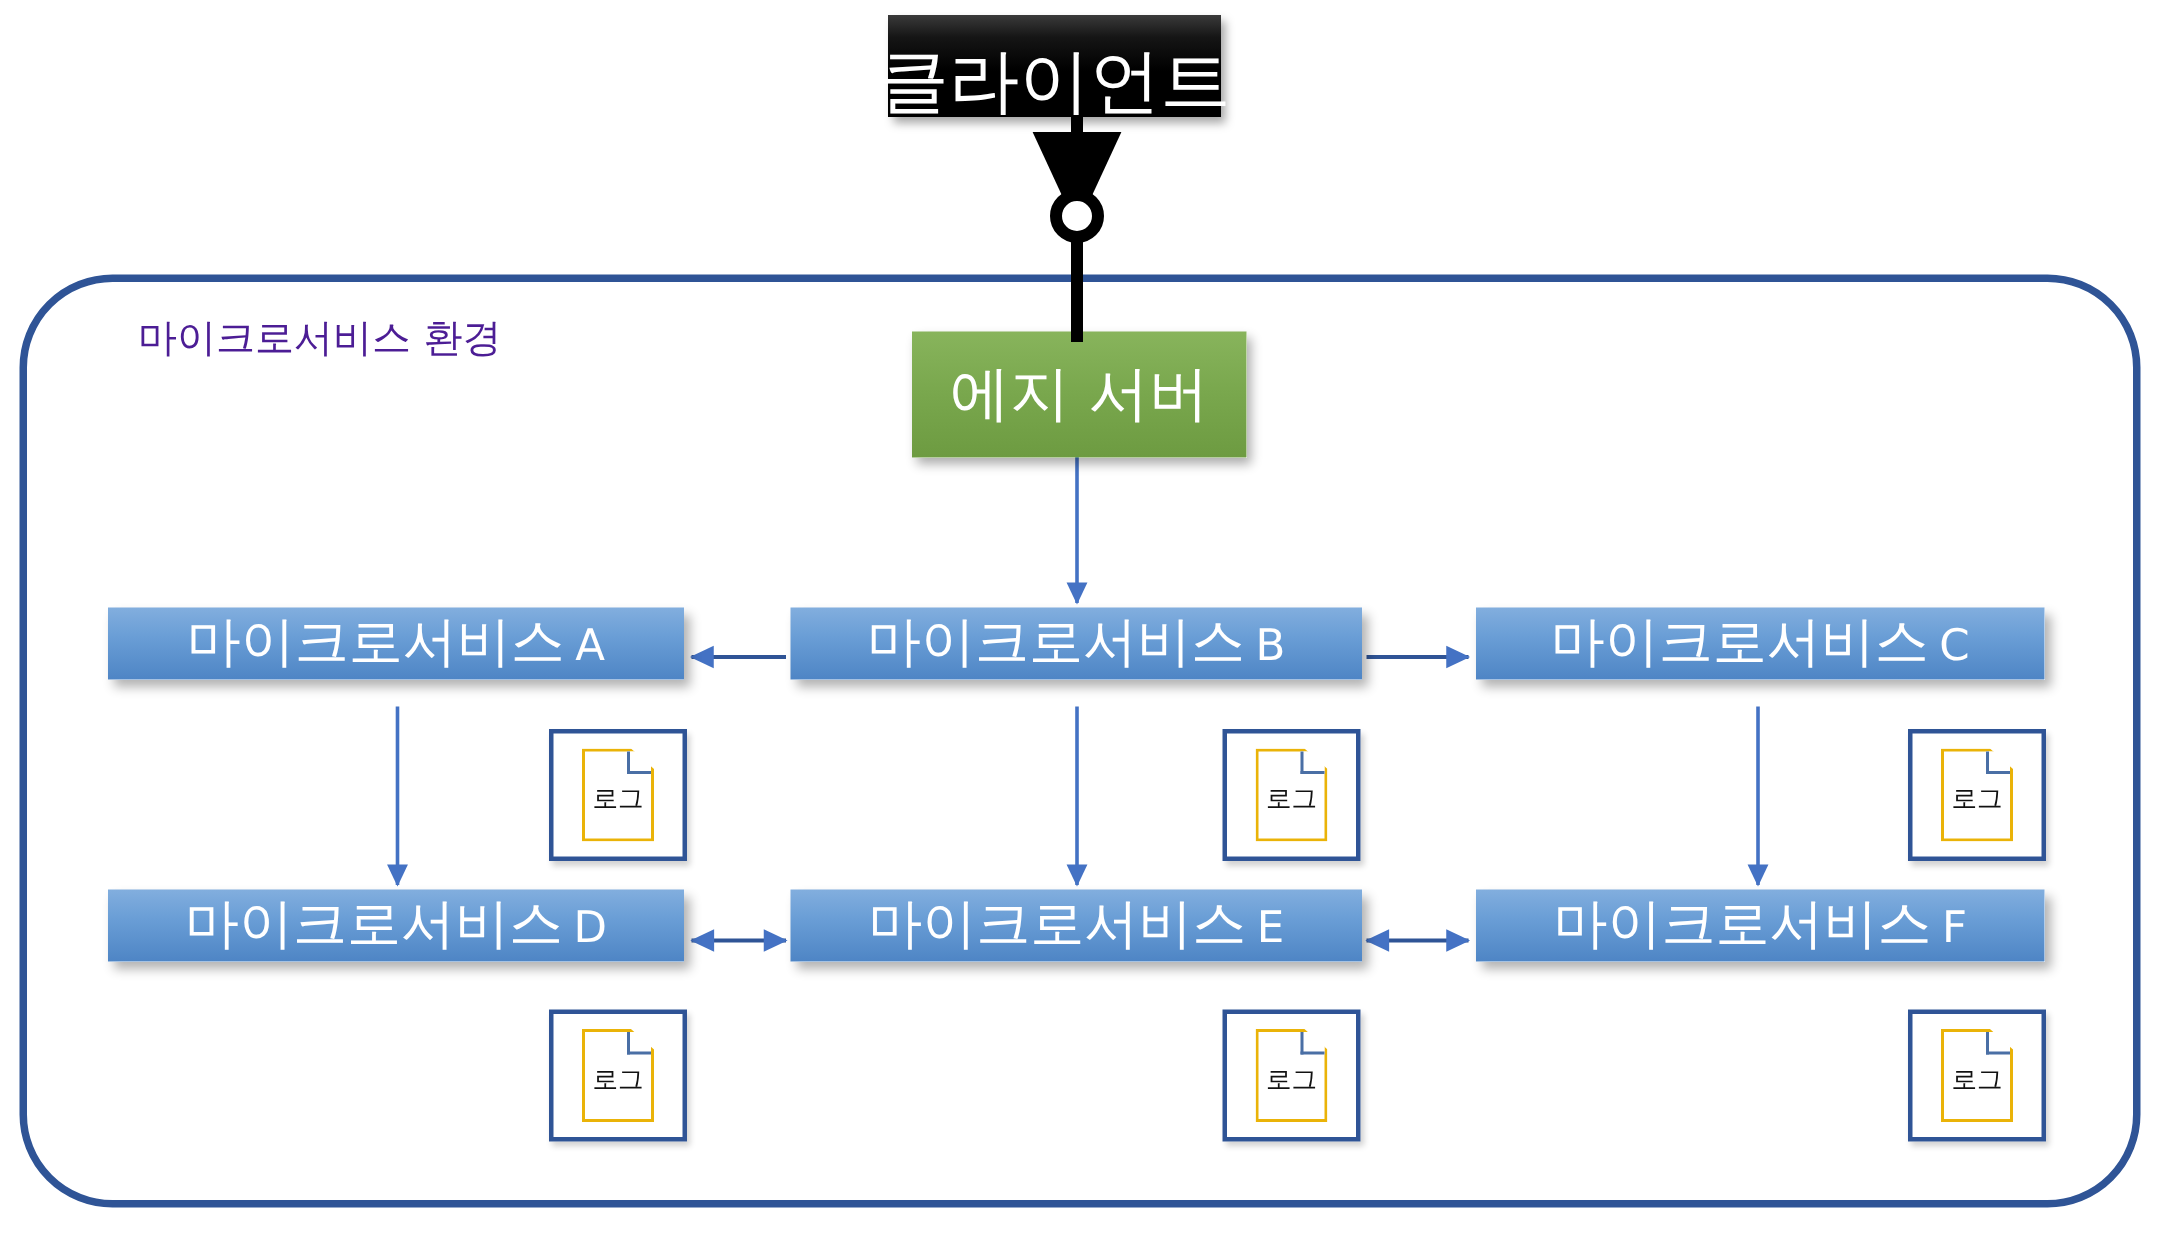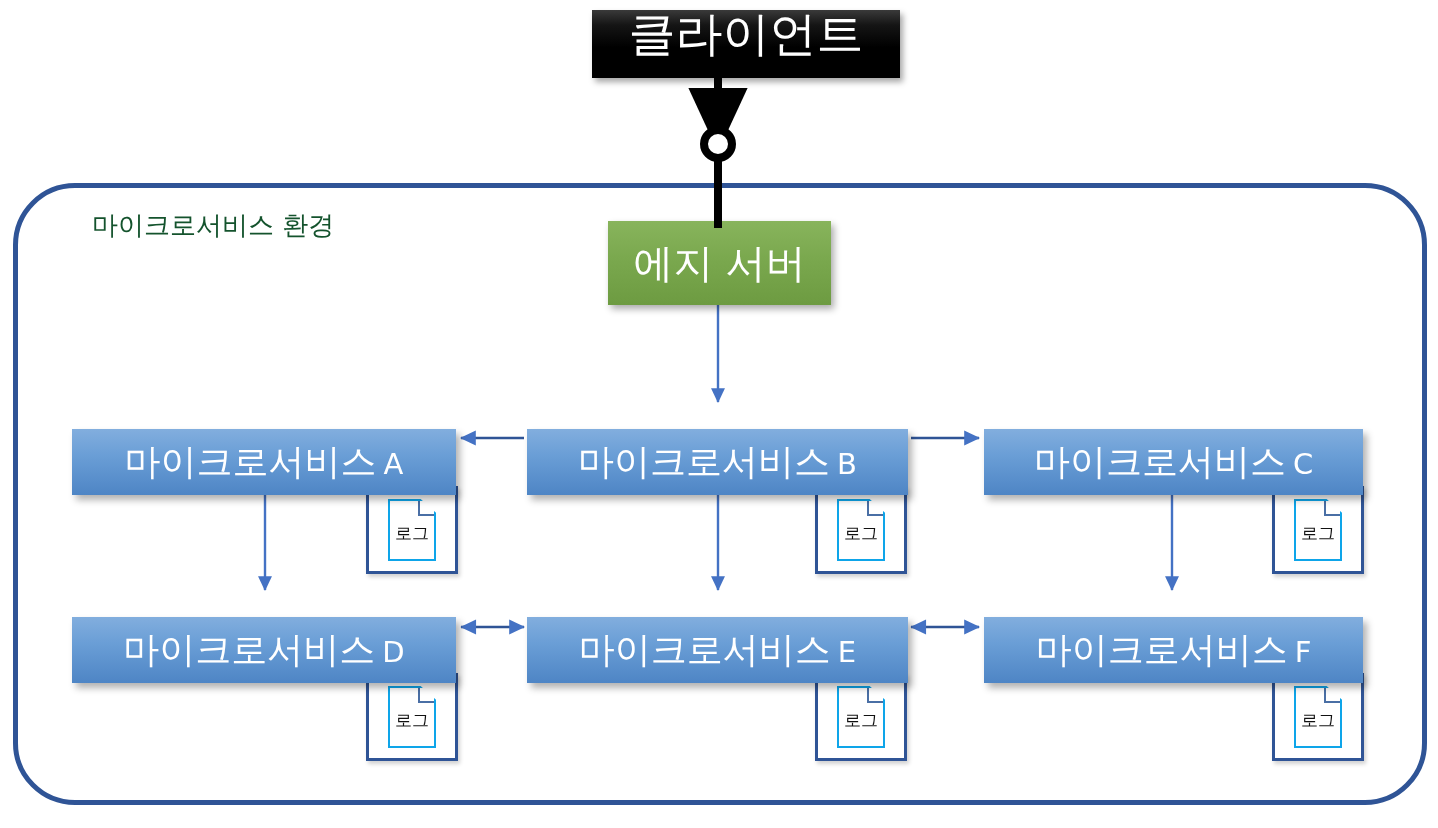--- a/index.html
+++ b/index.html
@@ -16,27 +16,27 @@
     height: 828px;
     background: #ffffff;
     overflow: hidden;
   }
 
   
   .client-box {
     position: absolute;
     left: 592px;
     top: 10px;
-    width: 308px;
+    width: 222px;
     height: 68px;
     background: linear-gradient(to bottom,
         #3a3a3a 0%, #151515 22%, #000000 55%, #000000 100%);
     box-shadow: 3px 4px 6px rgba(0,0,0,0.35);
     display: flex;
-    align-items: flex-start;
+    align-items: flex-end;
     justify-content: center;
   }
   .client-label {
     color: #ffffff;
     font-size: 47px;
     line-height: 1;
     letter-spacing: 0px;
     white-space: nowrap;
   }
 
@@ -71,35 +71,34 @@
     border: 5px solid #2f5496;
     border-radius: 62px;
     box-sizing: border-box;
     background: transparent;
   }
   .container-label {
     position: absolute;
     left: 92px;
     top: 208px;
     font-size: 26px;
-    color: #14532d;
+    color: #4c1d95;
     white-space: nowrap;
   }
 
   
   .ms-box {
     position: absolute;
-    height: 66px;
+    height: 48px;
     background: linear-gradient(to bottom, #82aede 0%, #6a9ed6 40%, #4e85c5 100%);
     box-shadow: 4px 5px 7px rgba(0,0,0,0.3);
     display: flex;
     align-items: center;
     justify-content: center;
     z-index: 4;
-    margin-top: 24px;
   }
   .ms-label {
     color: #ffffff;
     font-size: 36px;
     line-height: 1;
     white-space: nowrap;
     display: flex;
     align-items: baseline;
   }
   .ms-suffix {
@@ -126,21 +125,21 @@
     display: flex;
     align-items: center;
     justify-content: center;
     z-index: 3;
   }
   .log-doc {
     position: relative;
     width: 48px;
     height: 62px;
     background: #ffffff;
-    border: 2px solid #0ea5e9;
+    border: 2px solid #eab308;
     box-sizing: border-box;
     display: flex;
     align-items: center;
     justify-content: center;
     clip-path: polygon(0 0, 68% 0, 100% 22%, 100% 100%, 0 100%);
   }
   .log-fold {
     position: absolute;
     top: 0;
     right: 0;

